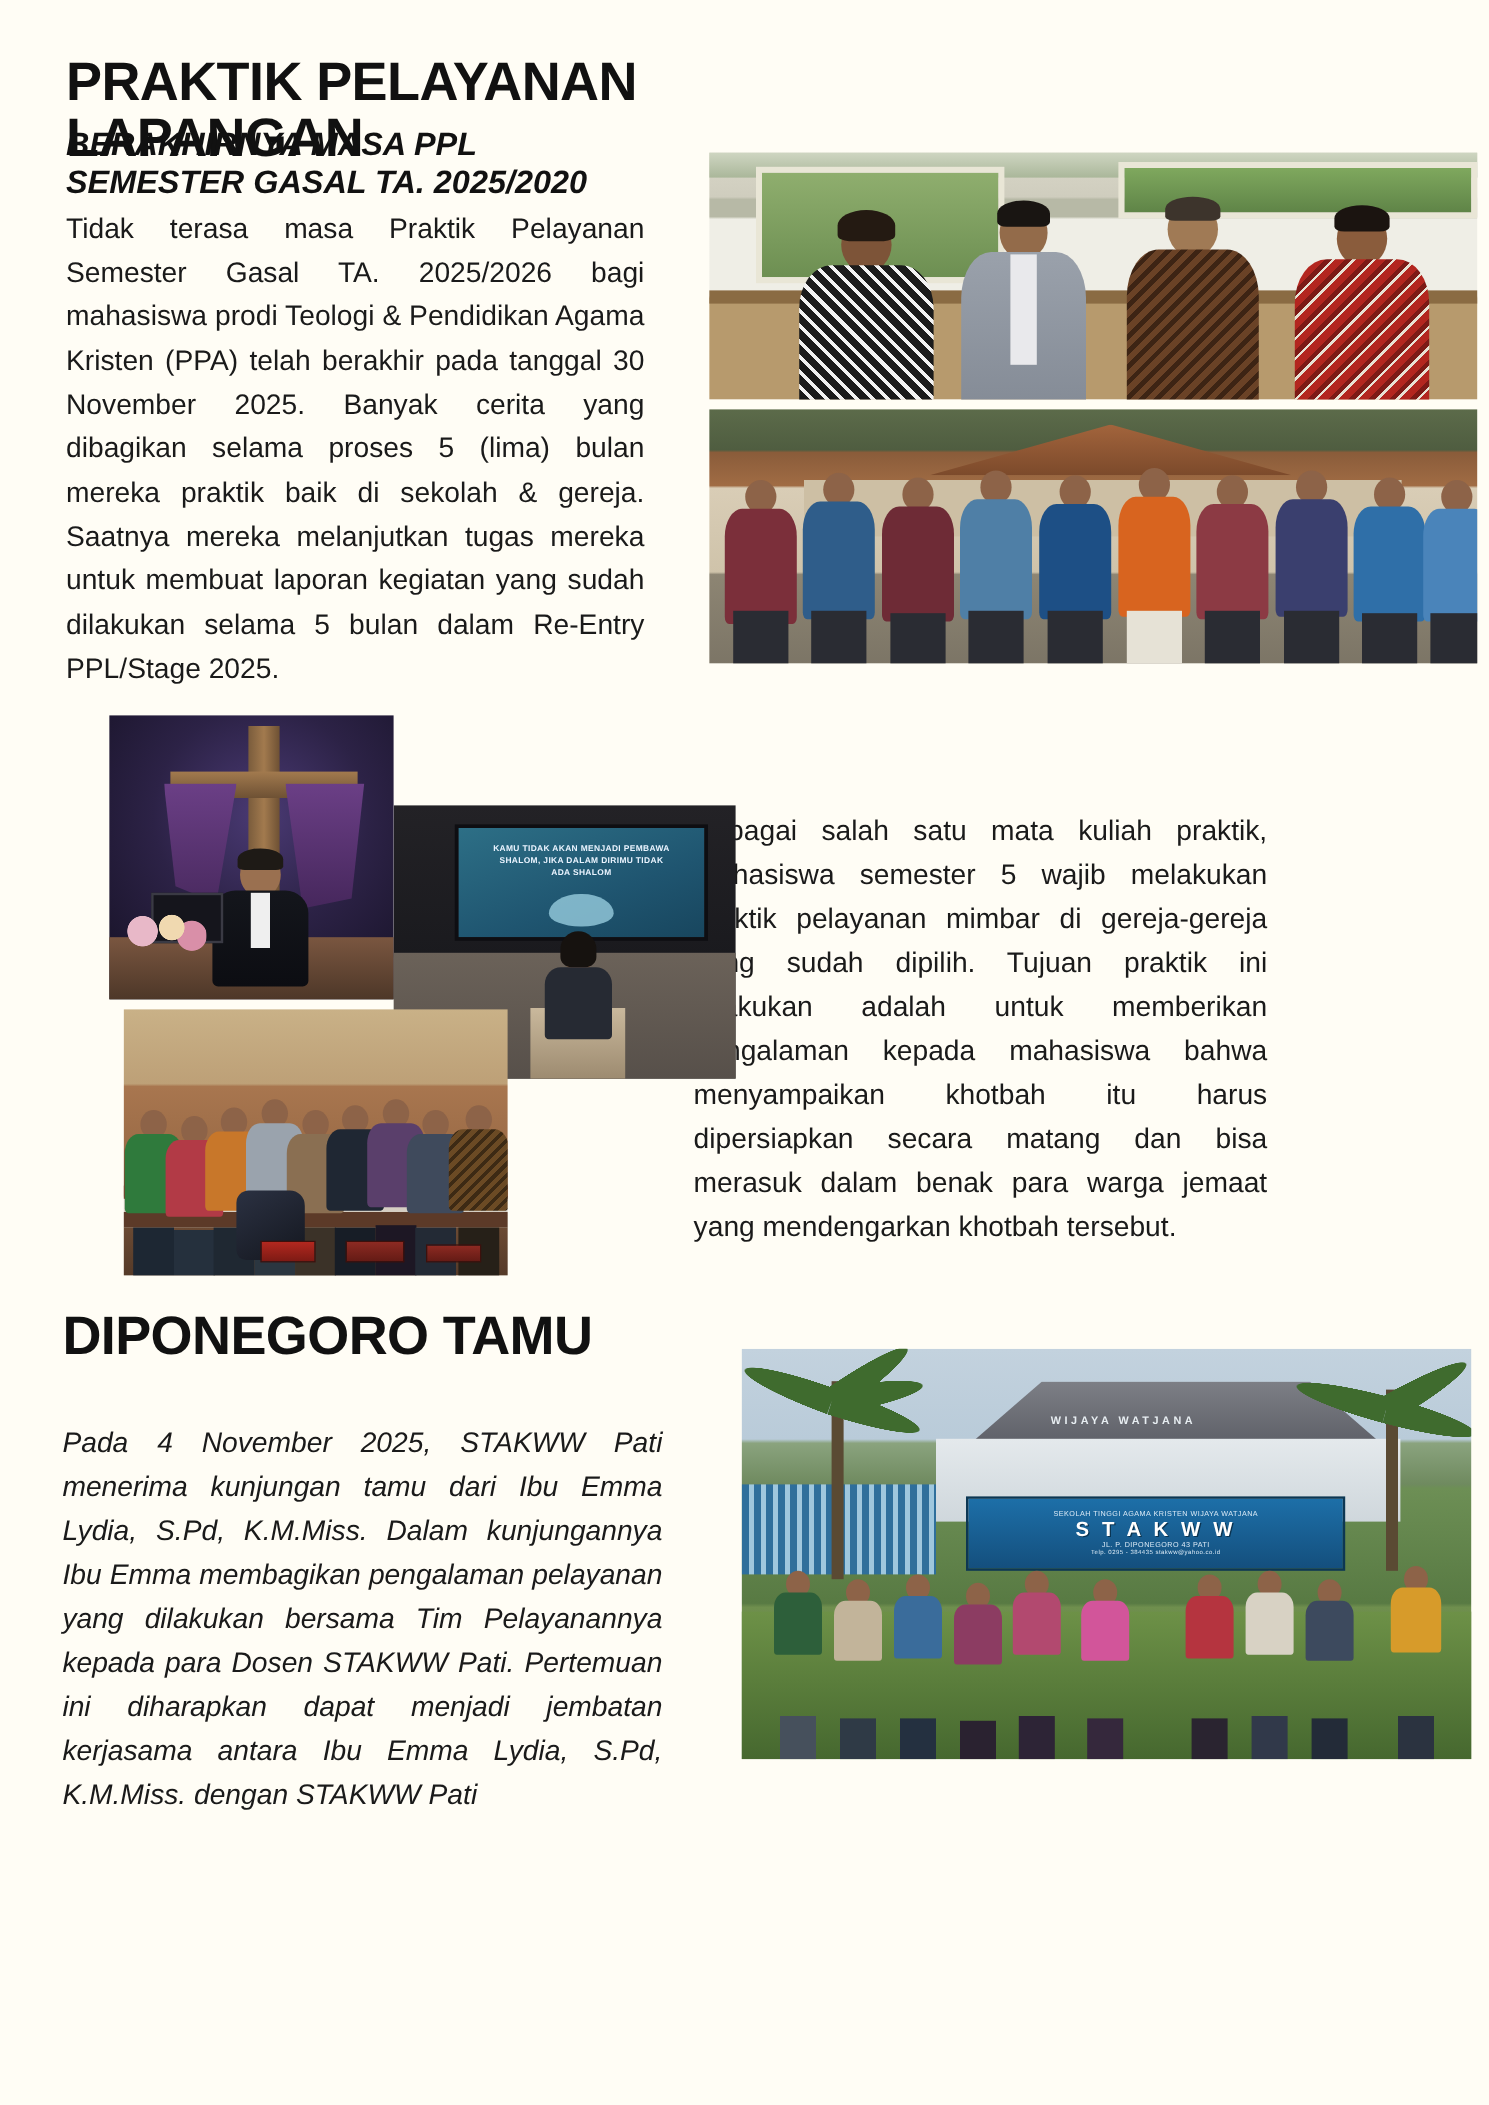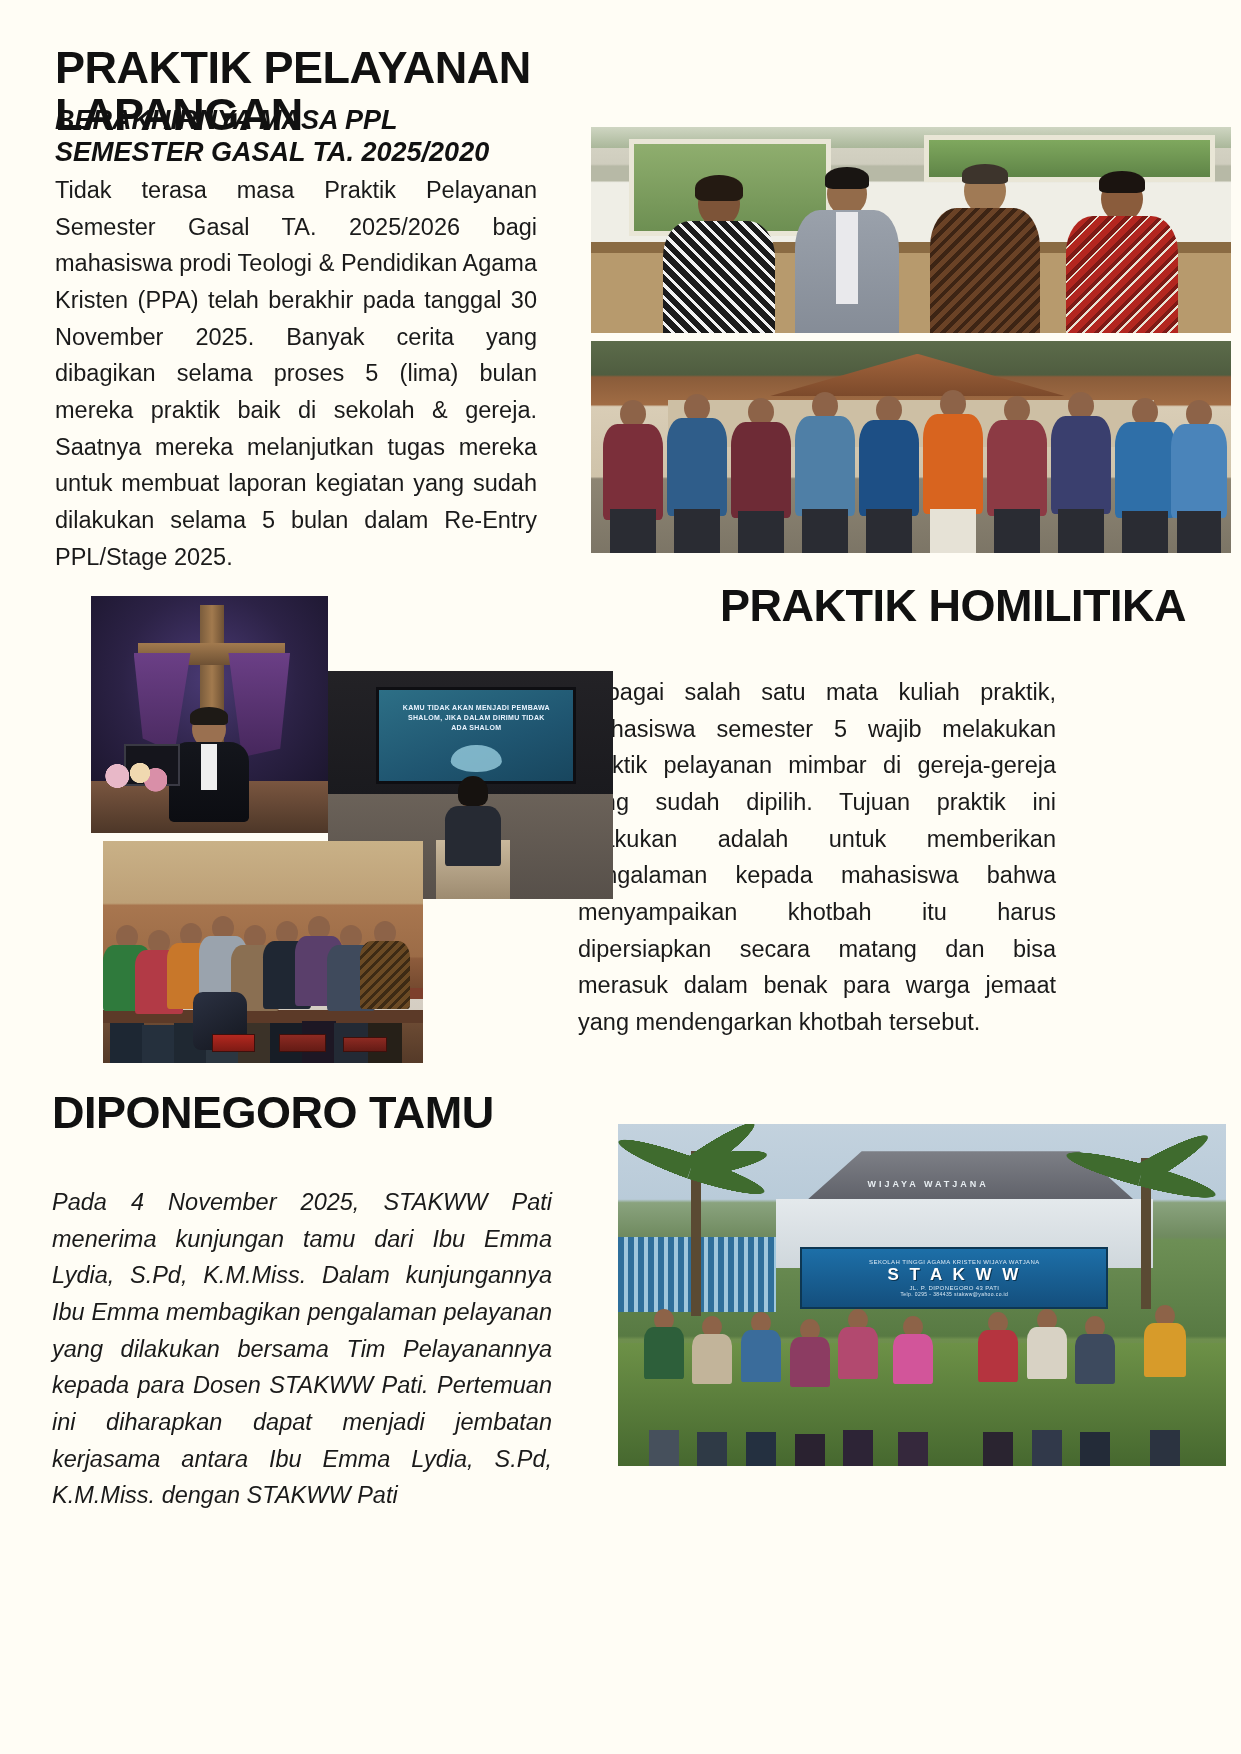--- a/index.html
+++ b/index.html
@@ -87,21 +87,21 @@
   #sec-kun { position: absolute; left: 0; top: 1080px; width: 1241px; height: 620px; }
   #kun-title    { position: absolute; left: 52px; top: 9px; }
   #kun-subtitle { position: absolute; left: 52px; top: 64px; }
   #kun-body     { position: absolute; left: 52px; top: 104px; width: 500px; font-style: italic; }
   #kun-photo {
     position: absolute; left: 578px; top: 28px;
     width: 608px; height: 342px; overflow: hidden;
   }
 
   
-  .photo { position: relative; width: 100%; height: 100%; }
+  .photo { position: relative; width: 100%; height: 100%; padding-left: 16px; }
 
   
   .ph1-bg {
     position: absolute; inset: 0;
     background:
       linear-gradient(180deg,#d9d7c8 0%, #cfcdbe 18%, #b7b9a6 19%, #b7b9a6 26%, #efeee6 27%, #efeee6 58%, #b79a6d 59%, #b79a6d 100%);
   }
   .ph1-window {
     position: absolute; left: 6%; top: 6%; width: 30%; height: 42%;
     background: linear-gradient(180deg,#8fae6e,#6d8f52);
@@ -371,21 +371,20 @@
             <div class="h" style="width:26px;height:28px;top:0;background:#8d6348;"></div>
             <div class="b" style="width:56px;height:94px;top:24px;background:#4a84ba;"></div>
             <div class="l" style="width:44px;height:42px;bottom:0;"></div>
           </div>
       </div>
     </figure>
   </section>
 
   <section id="sec-hom">
 
-    <h1 id="hom-title" class="h1">PRAKTIK HOMILITIKA</h1>
 
 
     <p id="hom-body" class="body-text">Sebagai salah satu mata kuliah praktik, mahasiswa semester 5 wajib melakukan praktik pelayanan mimbar di gereja-gereja yang sudah dipilih. Tujuan praktik ini dilakukan adalah untuk memberikan pengalaman kepada mahasiswa bahwa menyampaikan khotbah itu harus dipersiapkan secara matang dan bisa merasuk dalam benak para warga jemaat yang mendengarkan khotbah tersebut.</p>
 
     <figure id="hom-photo-1">
       <div class="photo">
         <div class="ph3-bg"></div>
         <div class="ph3-cross-v"></div>
         <div class="ph3-cross-h"></div>
         <div class="ph3-drape"></div>

